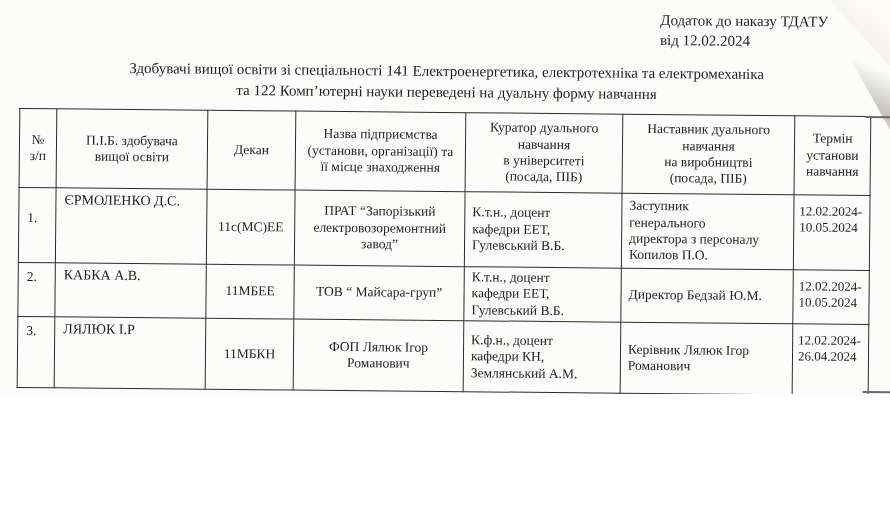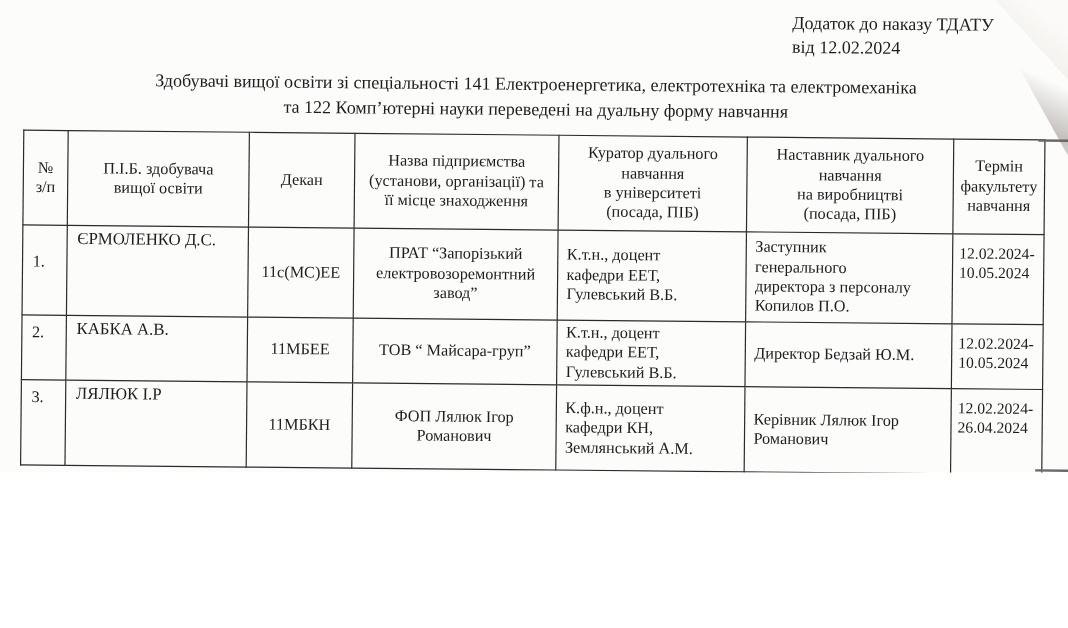--- a/index.html
+++ b/index.html
@@ -164,21 +164,21 @@
 її місце знаходження</th>
           <th>Куратор дуального
 навчання
 в університеті
 (посада, ПІБ)</th>
           <th>Наставник дуального
 навчання
 на виробництві
 (посада, ПІБ)</th>
           <th>Термін
-факультету
+установи
 навчання</th>
         </tr>
       </thead>
       <tbody>
         <tr class="r1">
           <td class="c-num">1.</td>
           <td class="c-name">ЄРМОЛЕНКО Д.С.</td>
           <td class="c-group">11с(МС)ЕЕ</td>
           <td class="c-ent">ПРАТ “Запорізький
 електровозоремонтний

